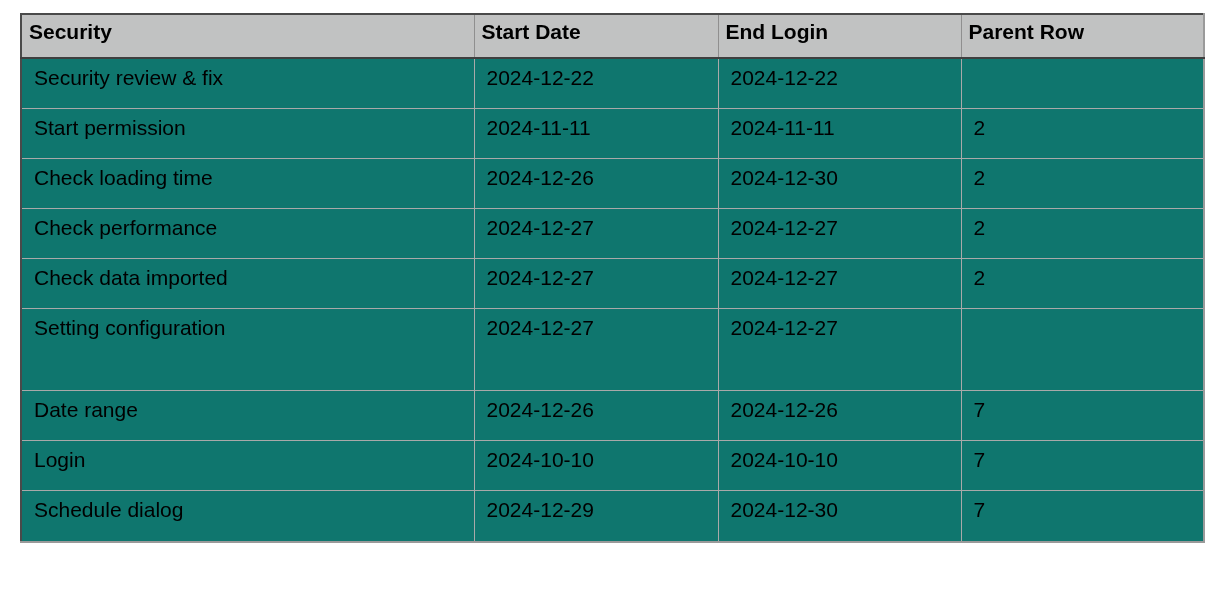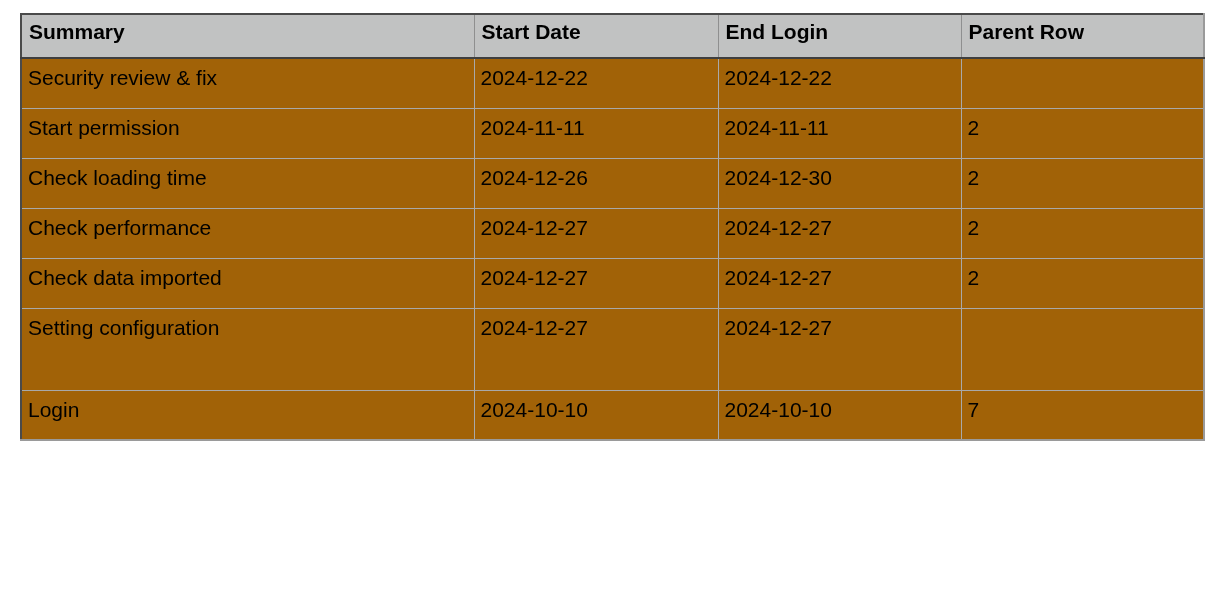--- a/index.html
+++ b/index.html
@@ -35,48 +35,48 @@
     border-right: 1px solid #8f8f8f;
     border-bottom: 2px solid #3f3f3f;
     box-sizing: border-box;
     overflow: hidden;
     white-space: nowrap;
   }
   .task-table th:last-child { border-right: none; }
   .task-table td {
     vertical-align: top;
     height: 50px;
-    padding: 7px 9px 0 6px;
+    padding: 7px 9px 0 12px;
     border-right: 1px solid #a9a9a9;
     border-bottom: 1px solid #a9a9a9;
     box-sizing: border-box;
     overflow: hidden;
     white-space: nowrap;
-    background: #a16207;
+    background: #0f766e;
   }
   .task-table td:last-child { border-right: none; }
   .task-table tr:last-child td { border-bottom: none; }
   .task-table tr.tall td { height: 82px; }
   .task-table tr.last td { height: 52px; }
   td.al-right { text-align: left; }
   td.al-left { text-align: left; }
 </style>
 </head>
 <body>
 
 <table class="task-table">
   <colgroup>
     <col style="width:453px">
     <col style="width:244px">
     <col style="width:243px">
     <col style="width:243px">
   </colgroup>
   <thead>
     <tr>
-      <th>Summary</th>
+      <th>Security</th>
       <th>Start Date</th>
       <th>End Login</th>
       <th>Parent Row</th>
     </tr>
   </thead>
   <tbody>
     <tr>
       <td class="al-left">Security review &amp; fix</td>
       <td class="al-right">2024-12-22</td>
       <td class="al-right">2024-12-22</td>
@@ -106,19 +106,31 @@
       <td class="al-right">2024-12-27</td>
       <td class="al-right">2</td>
     </tr>
     <tr class="tall">
       <td class="al-left">Setting configuration</td>
       <td class="al-right">2024-12-27</td>
       <td class="al-right">2024-12-27</td>
       <td class="al-right"></td>
     </tr>
     <tr>
+      <td class="al-right">Date range</td>
+      <td class="al-right">2024-12-26</td>
+      <td class="al-right">2024-12-26</td>
+      <td class="al-right">7</td>
+    </tr>
+    <tr>
       <td class="al-right">Login</td>
       <td class="al-right">2024-10-10</td>
       <td class="al-right">2024-10-10</td>
+      <td class="al-right">7</td>
+    </tr>
+    <tr class="last">
+      <td class="al-right">Schedule dialog</td>
+      <td class="al-right">2024-12-29</td>
+      <td class="al-right">2024-12-30</td>
       <td class="al-right">7</td>
     </tr>
   </tbody>
 </table>
 
 </body></html>

